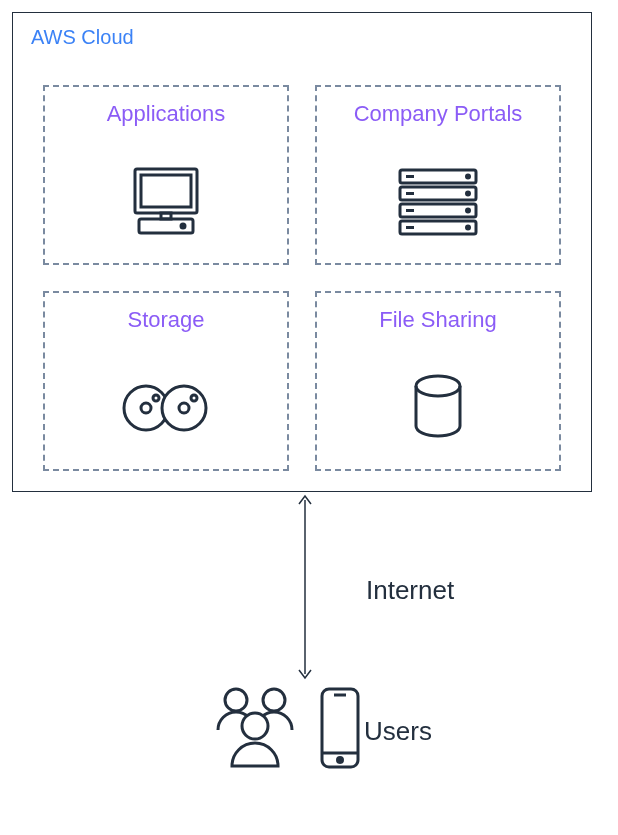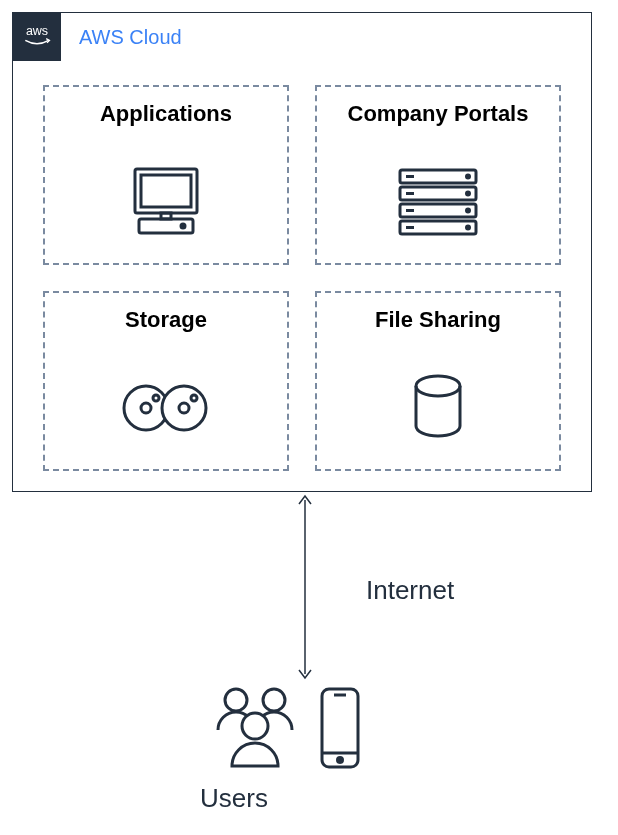--- a/index.html
+++ b/index.html
@@ -46,22 +46,22 @@
   .box {
     border: 2px dashed #7a8aa0;
     height: 180px;
     display: flex;
     flex-direction: column;
     align-items: center;
     padding-top: 14px;
   }
   .box-label {
     font-size: 22px;
-    color: #000000;
-    font-weight: 700;
+    color: #8b5cf6;
+    font-weight: 400;
     margin-bottom: 14px;
   }
   .box-icon {
     flex: 1;
     display: flex;
     align-items: center;
     justify-content: center;
     width: 100%;
   }
   .box-icon svg { stroke: #232f3e; }
@@ -84,46 +84,39 @@
     color: #232f3e;
     font-weight: 400;
     margin-left: 26px;
   }
   .users-area {
     position: absolute;
     left: 200px;
     top: 680px;
     width: 220px;
     display: flex;
-    flex-direction: column;
+    align-items: center;
   }
   .users-icons {
     display: flex;
     align-items: center;
     gap: 6px;
   }
   .users-label {
     font-size: 26px;
     color: #232f3e;
     margin-top: 8px;
     font-weight: 400;
   }
 </style>
 </head>
 <body>
 
 <div class="cloud-container">
   <div class="cloud-header">
-    <div class="aws-badge">
-      <svg viewBox="0 0 48 48">
-        <text x="24" y="22" text-anchor="middle" fill="#fff" font-size="15" font-family="Arial" font-weight="500">aws</text>
-        <path d="M 10 28 Q 24 36 38 28" stroke="#fff" stroke-width="1.8" fill="none"></path>
-        <path d="M 35 26 L 39 28 L 36 31" stroke="#fff" stroke-width="1.5" fill="none"></path>
-      </svg>
-    </div>
     <div class="cloud-title">AWS Cloud</div>
   </div>
 
   <div class="grid">
 
     <div class="box">
       <div class="box-label">Applications</div>
       <div class="box-icon">
         <svg width="90" height="90" viewBox="0 0 90 90" fill="none" stroke-width="3">
           <rect x="14" y="12" width="62" height="44" rx="2"></rect>

